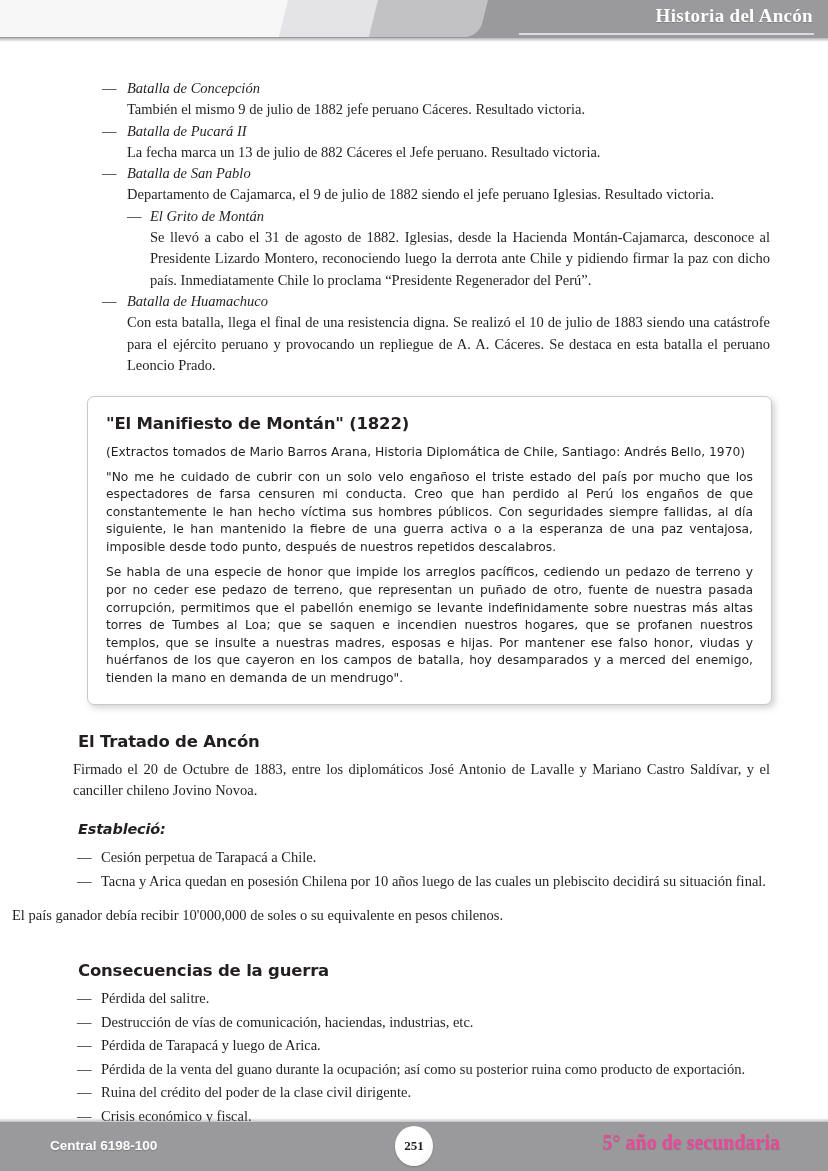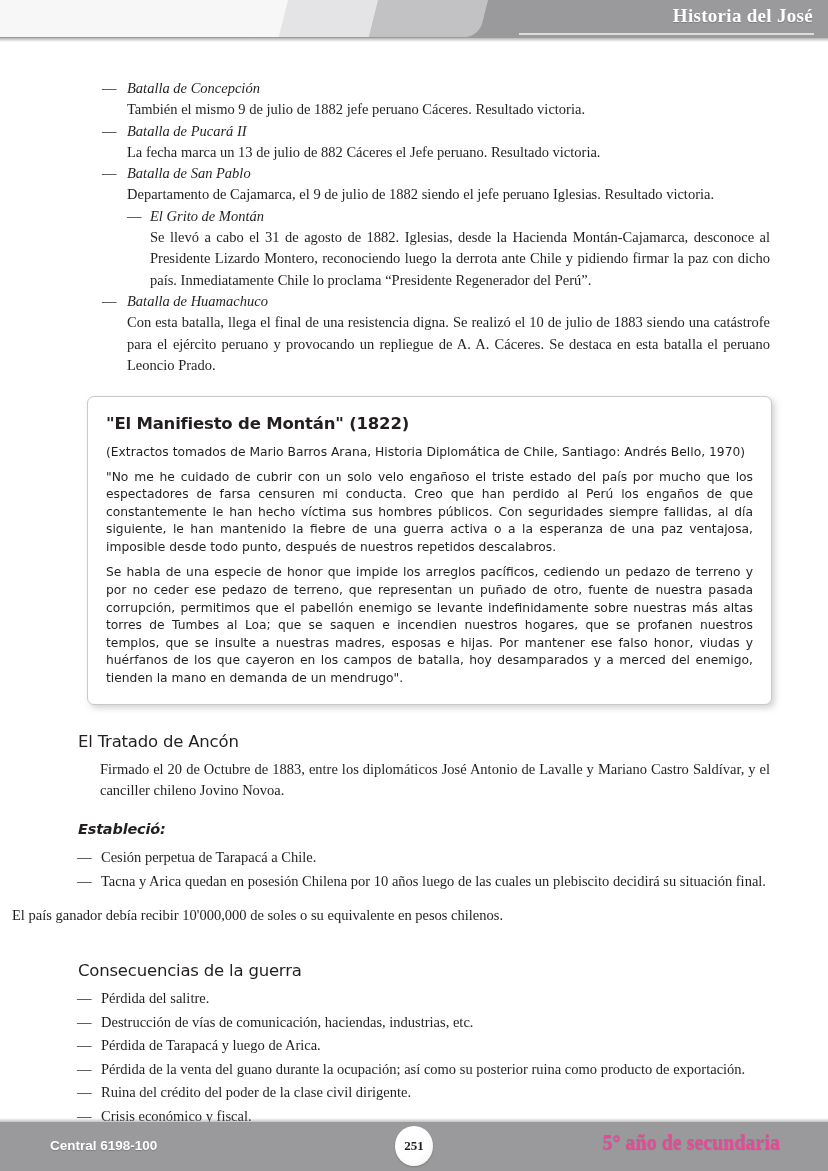--- a/index.html
+++ b/index.html
@@ -177,33 +177,33 @@
     line-height: 17.6px;
     color: #231f20;
     text-align: justify;
     margin: 0 0 8px 0;
   }
   .quote-p:last-child { margin-bottom: 0; }
 
   
   .section-h {
     font-family: "DejaVu Sans", "Liberation Sans", sans-serif;
-    font-weight: normal;
+    font-weight: bold;
     font-size: 16.5px;
     line-height: 22px;
     color: #231f20;
     margin: 0;
     padding-left: 78px;
     letter-spacing: -0.2px;
   }
   .section-p {
     font-size: 14.5px;
     line-height: 21.5px;
     text-align: justify;
-    padding-left: 100px;
+    padding-left: 73px;
     padding-right: 58px;
     margin: 0;
   }
   .sub-h {
     font-style: italic;
     font-weight: bold;
     font-size: 14.5px;
     line-height: 21px;
     padding-left: 78px;
     margin: 0;
@@ -292,21 +292,21 @@
   }
 </style>
 </head>
 <body>
 
 <div class="page-header">
   <div class="hdr-base"></div>
   <div class="hdr-band-white"></div>
   <div class="hdr-band-light"></div>
   <div class="hdr-band-mid"></div>
-  <div class="hdr-title">Historia del José</div>
+  <div class="hdr-title">Historia del Ancón</div>
   <div class="hdr-rule"></div>
   <div class="hdr-shadow"></div>
 </div>
 
 <div class="content">
 
   <div class="lvl1">
     <span class="dash">—</span>
     <span class="item-title">Batalla de Concepción</span>
   </div>

